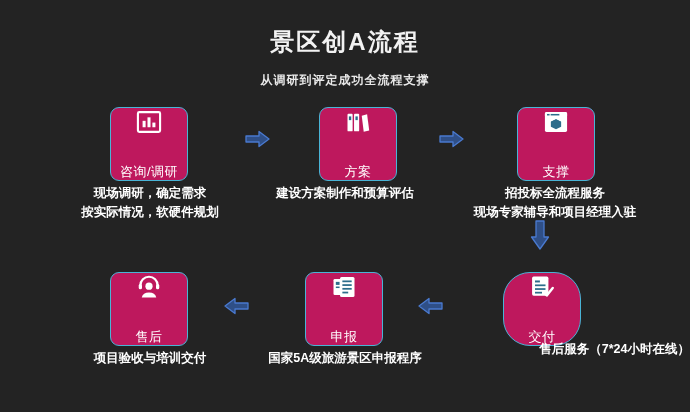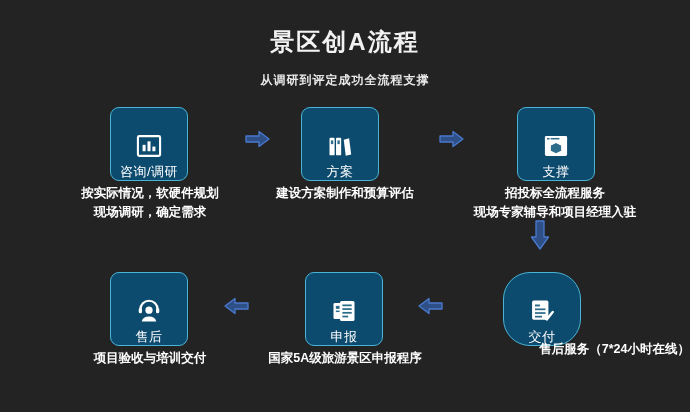--- a/index.html
+++ b/index.html
@@ -44,47 +44,47 @@
     letter-spacing: 1px;
     line-height: 16px;
   }
 
   
   .card {
     position: absolute;
     width: 78px;
     height: 74px;
     border-radius: 9px;
-    background: #0c4a6e;
+    background: #be185d;
     border: 1px solid #49b4d6;
     box-sizing: border-box;
     display: flex;
     flex-direction: column;
     align-items: center;
-    justify-content: flex-end;
+    justify-content: space-between;
   }
   .card .icon {
     width: 28px;
     height: 28px;
     display: block;
     margin-bottom: 3px;
   }
   .card .icon svg { display:block; width:28px; height:28px; }
   .card-label {
     font-size: 13px;
     font-weight: 400;
     color: #ffffff;
     line-height: 17px;
     white-space: nowrap;
     letter-spacing: 0.5px;
   }
 
   
   .card-1 { left: 110px; top: 107px; }
-  .card-2 { left: 301px; top: 107px; }
+  .card-2 { left: 319px; top: 107px; }
   .card-3 { left: 517px; top: 107px; }
   .card-4 { left: 503px; top: 272px; border-radius: 27px; }
   .card-5 { left: 305px; top: 272px; }
   .card-6 { left: 110px; top: 272px; }
 
   
   .desc {
     position: absolute;
     text-align: center;
     font-size: 12.5px;
@@ -199,22 +199,22 @@
         <rect x="3.2" y="9.4" width="2.8" height="4.6" rx="1.3" fill="#ffffff"></rect>
         <rect x="18" y="9.4" width="2.8" height="4.6" rx="1.3" fill="#ffffff"></rect>
         <circle cx="12" cy="11.3" r="3.1" fill="#ffffff"></circle>
         <path d="M5.8 21 a6.3 5.2 0 0 1 12.4 0 Z" fill="#ffffff"></path>
       </svg>
     </span>
     <span class="card-label">售后</span>
   </div>
 
   <div class="desc desc-1">
+    <span class="line">现场调研，确定需求</span>
     <span class="line">按实际情况，软硬件规划</span>
-    <span class="line">现场调研，确定需求</span>
   </div>
 
   <div class="desc desc-2">
     <span class="line">建设方案制作和预算评估</span>
   </div>
 
   <div class="desc desc-3">
     <span class="line">招投标全流程服务</span>
     <span class="line">现场专家辅导和项目经理入驻</span>
   </div>

